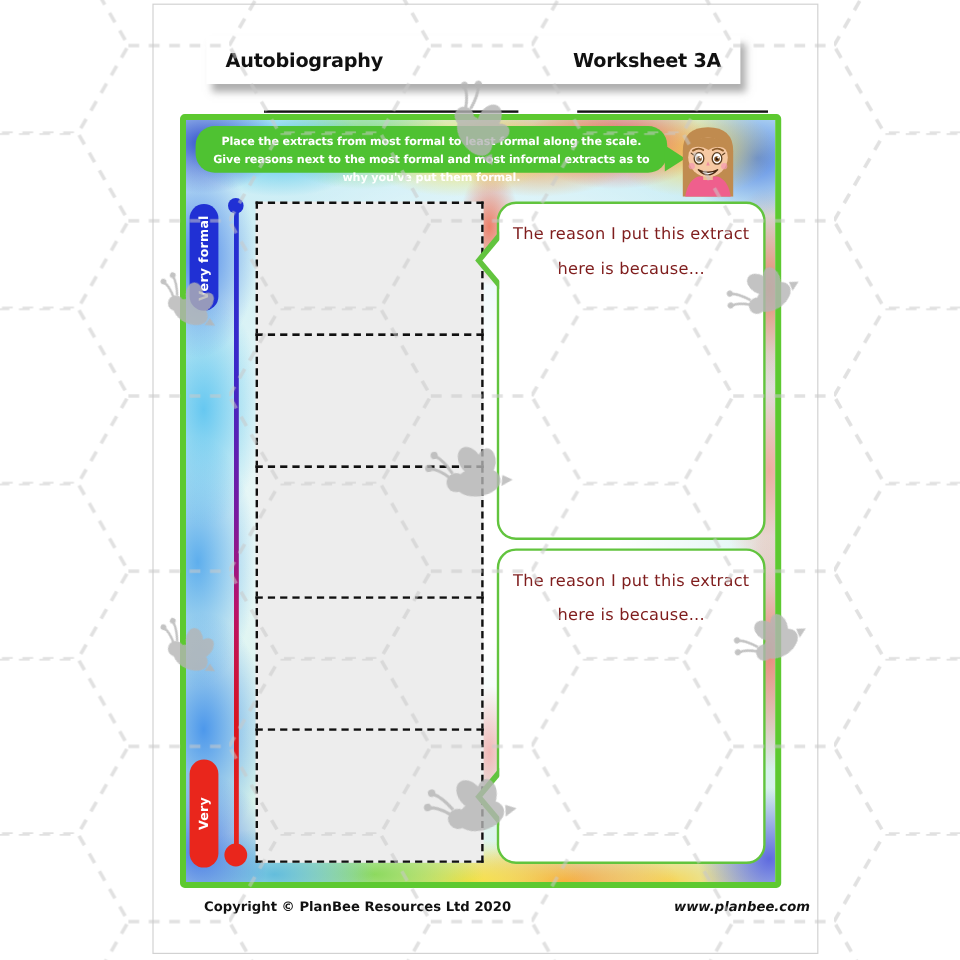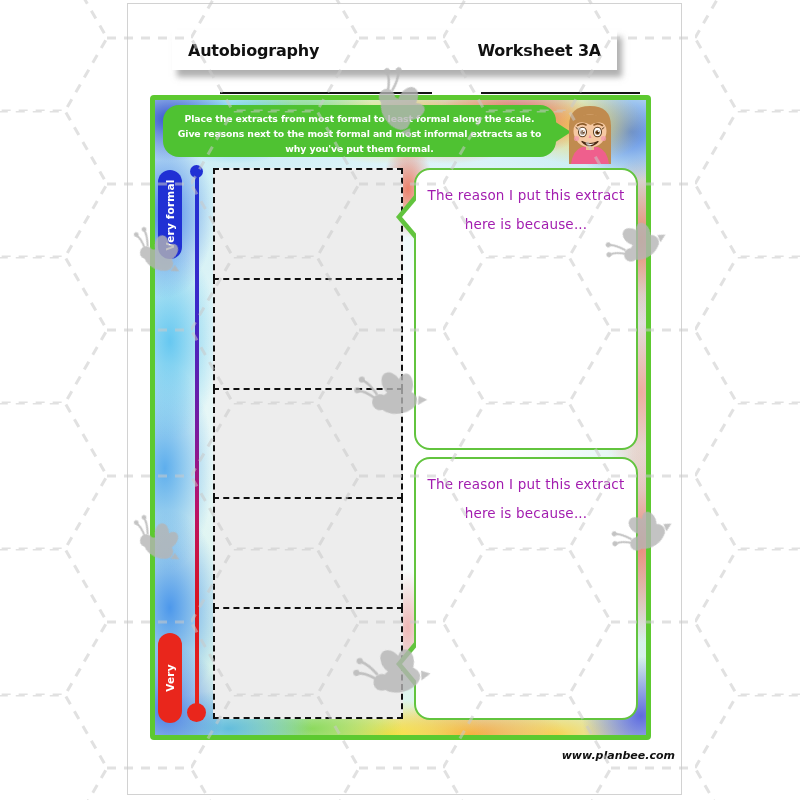--- a/index.html
+++ b/index.html
@@ -46,21 +46,21 @@
       radial-gradient(120px 55px at 15% 99%, rgba(80,180,220,.85), rgba(80,180,220,0) 70%),
       radial-gradient(130px 50px at 32% 99%, rgba(132,215,82,.9), rgba(132,215,82,0) 70%),
       radial-gradient(140px 50px at 48% 100%, rgba(250,225,62,.95), rgba(250,225,62,0) 70%),
       radial-gradient(140px 50px at 64% 100%, rgba(248,162,52,.95), rgba(248,162,52,0) 70%),
       radial-gradient(120px 50px at 82% 100%, rgba(250,212,72,.9), rgba(250,212,72,0) 70%),
       radial-gradient(280px 310px at 52% 50%, rgba(255,255,255,1) 38%, rgba(255,255,255,0) 100%),
       linear-gradient(180deg,#cdeef7 0%,#d8f3e9 100%);
     z-index:2;}
 
   
-  .instr{position:absolute;left:163px;top:105px;width:393px;height:52px;background:#4fc232;
+  .instr{position:absolute;left:163px;top:105px;width:393px;height:39px;background:#4fc232;
          border-radius:16px;z-index:4;color:#fff;font-weight:700;font-size:9.3px;
          line-height:1.62;text-align:center;padding-top:6px;box-sizing:border-box;
          letter-spacing:-0.1px;}
   .instr:after{content:"";position:absolute;right:-15px;top:16px;width:0;height:0;
          border-top:11px solid transparent;border-bottom:11px solid transparent;
          border-left:17px solid #4fc232;}
 
   .avatar{position:absolute;left:561px;top:100px;z-index:4;}
 
   
@@ -78,21 +78,21 @@
   
   .boxes{position:absolute;left:213px;top:168px;width:190px;height:551px;display:flex;
          flex-direction:column;z-index:4;}
   .box{flex:1;background:#ededed;border:2px dashed #101010;box-sizing:border-box;}
   .box + .box{margin-top:-2px;}
 
   
   .bubble{position:absolute;left:414px;width:224px;background:#fff;border:2.5px solid #62c43e;
           border-radius:16px;box-sizing:border-box;z-index:4;text-align:center;
           padding-top:11px;}
-  .bubble .line{font-size:13.5px;color:#a21caf;line-height:29px;letter-spacing:.2px;}
+  .bubble .line{font-size:13.5px;color:#7f1d1d;line-height:29px;letter-spacing:.2px;}
   .bubble-1{top:168px;height:282px;}
   .bubble-2{top:457px;height:263px;}
   .tail{position:absolute;width:0;height:0;border-top:24px solid transparent;
         border-bottom:24px solid transparent;border-right:20px solid #62c43e;left:-20px;}
   .tail-inner{position:absolute;width:0;height:0;border-top:19px solid transparent;
         border-bottom:19px solid transparent;border-right:16px solid #fff;left:-14px;}
   .bubble-1 .tail{top:23px;}  .bubble-1 .tail-inner{top:28px;}
   .bubble-2 .tail{top:181px;} .bubble-2 .tail-inner{top:186px;}
 
   
@@ -175,20 +175,21 @@
     <div class="line">here is because...</div>
   </div>
 
   <div class="bubble bubble-2">
     <span class="tail"></span>
     <span class="tail-inner"></span>
     <div class="line">The reason I put this extract</div>
     <div class="line">here is because...</div>
   </div>
 
+  <span class="footer-copy">Copyright © PlanBee Resources Ltd 2020</span>
   <span class="footer-web">www.planbee.com</span>
 
   <svg class="overlay" width="800" height="800" viewBox="0 0 800 800">
     <defs>
       <pattern id="hexpat" width="252" height="146" patternUnits="userSpaceOnUse" patternTransform="translate(191,111)">
         <path d="M0,73 L42,0 L126,0 L168,73 L126,146 L42,146 Z M168,73 L252,73" fill="none" stroke="#c9c9c9" stroke-width="3" stroke-dasharray="9 8"></path>
       </pattern>
       <g id="bee-shape" fill="#b5b5b5" stroke="none">
         <ellipse cx="2" cy="2" rx="19" ry="12"></ellipse>
         <circle cx="-16" cy="0" r="8"></circle>

